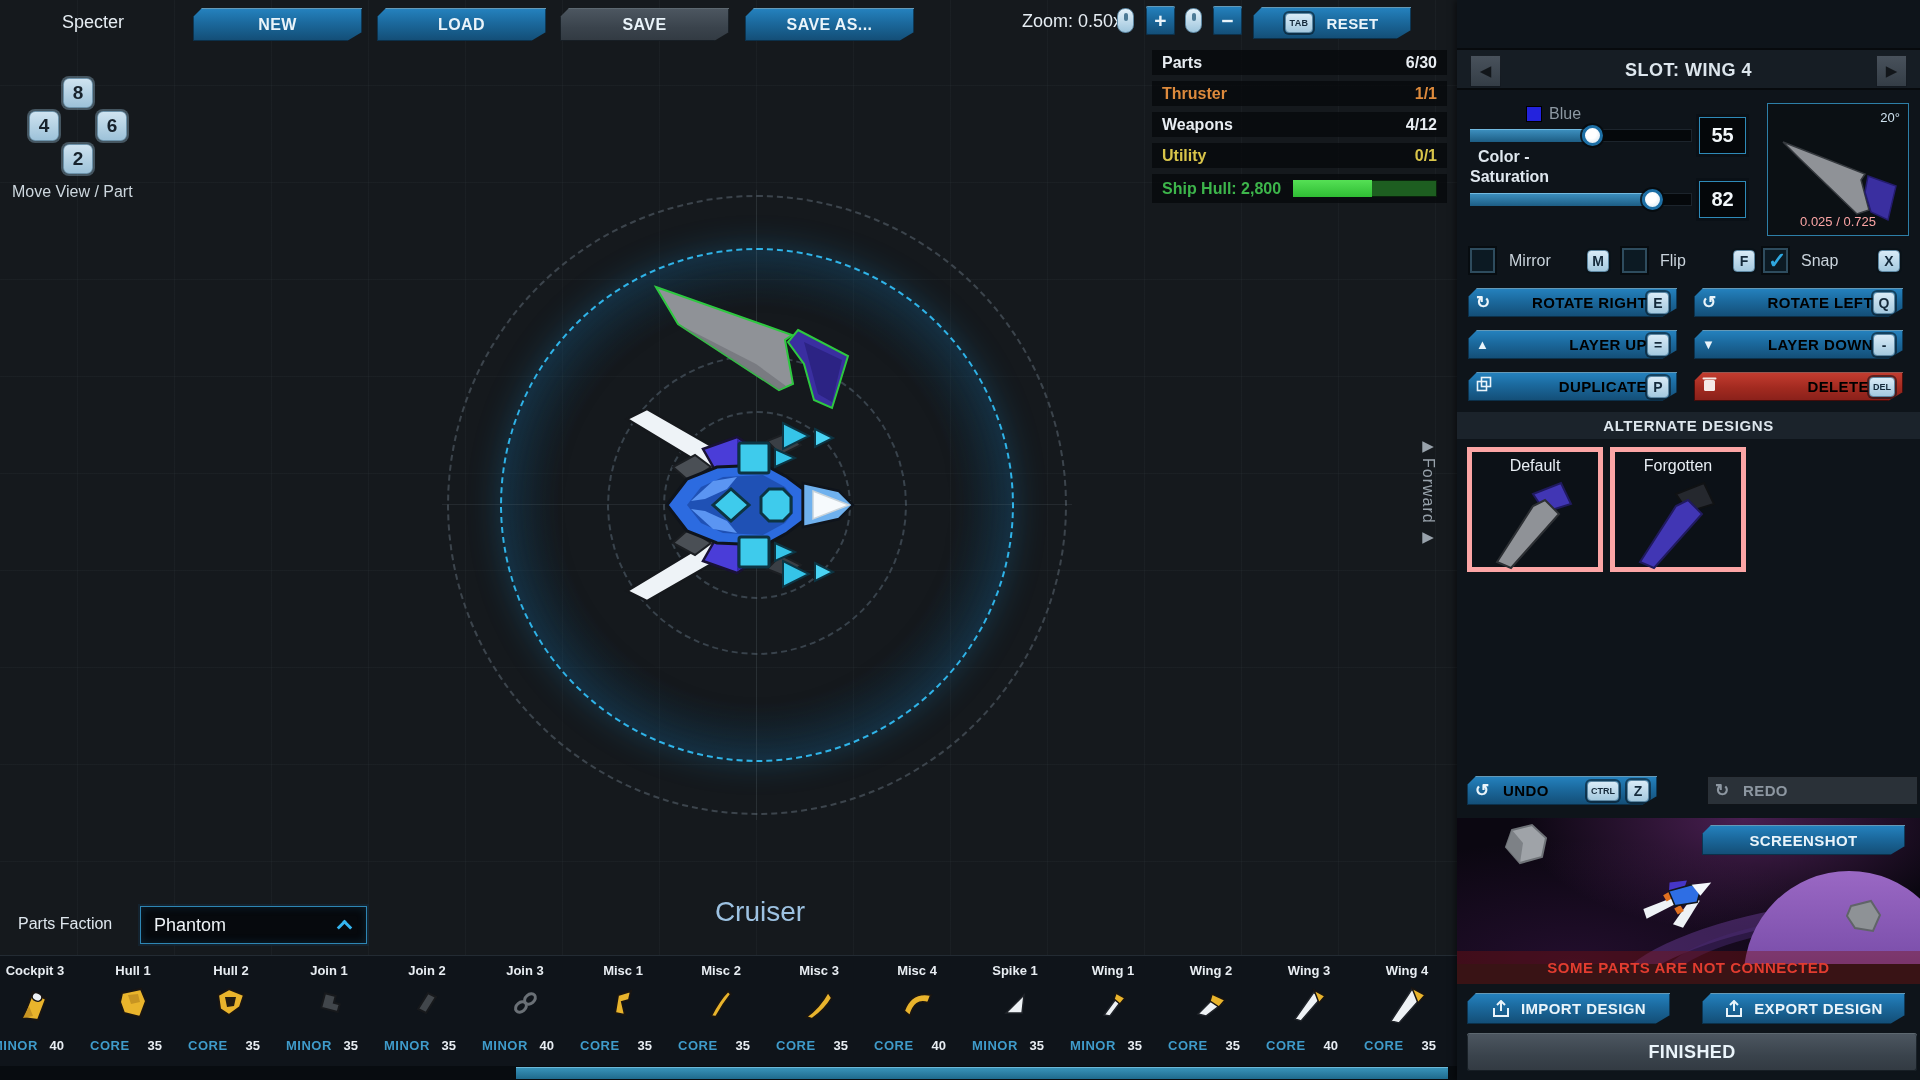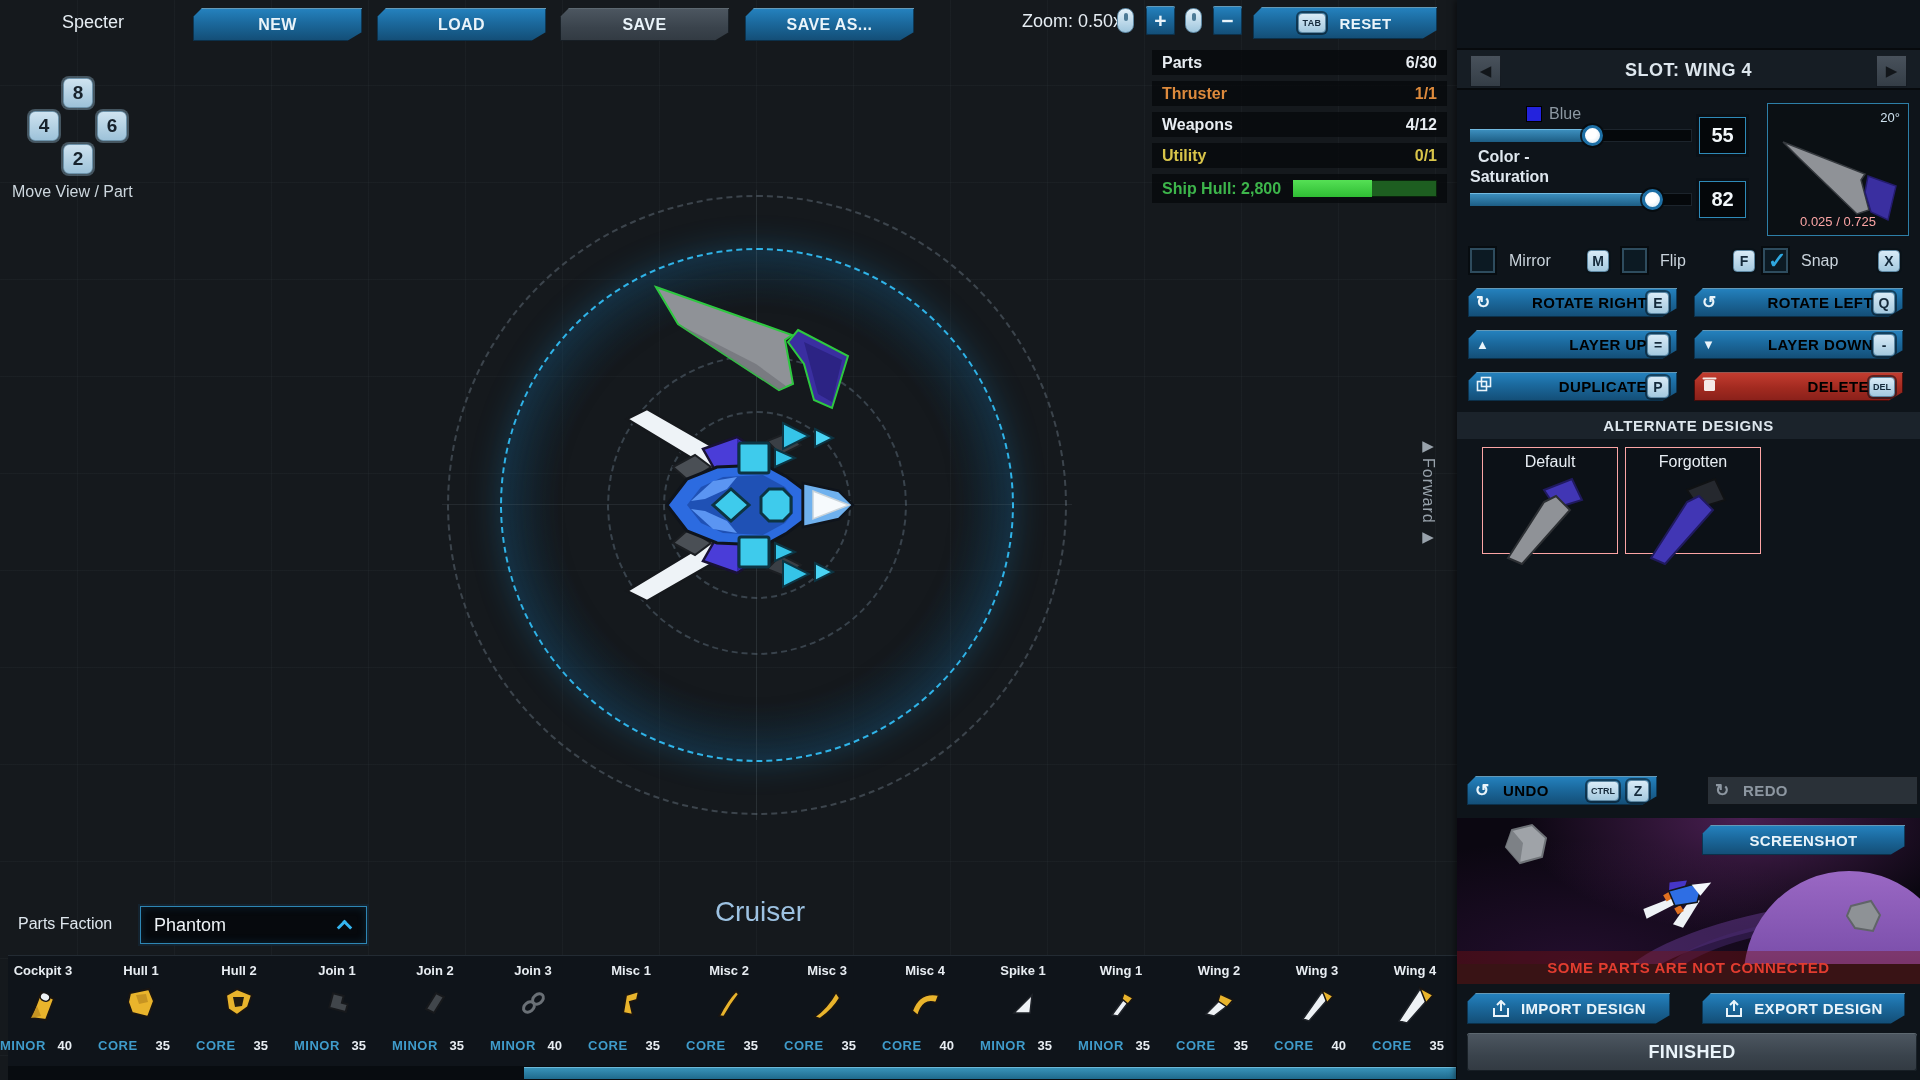--- a/index.html
+++ b/index.html
@@ -89,21 +89,21 @@
   
   .faction-label { left:18px; top:915px; color:#dfe7ee; font-size:16px; }
   .dropdown { left:140px; top:906px; width:227px; height:38px; background:#06090d;
     border:1px solid #2e86b4; box-shadow:0 0 0 2px rgba(20,40,55,.7), inset 0 0 8px rgba(30,110,160,.25);
     display:flex; align-items:center; cursor:pointer; }
   .dropdown span.val { color:#eef3f7; font-size:18px; margin-left:13px; flex:1; }
   .chev-up { width:11px; height:11px; border-left:3px solid #35b5f0; border-top:3px solid #35b5f0;
     transform:rotate(45deg); margin-right:16px; margin-top:5px; }
 
   
-  .parts-bar { left:8px; top:955px; width:1457px; height:125px; background:#0f141a;
+  .parts-bar { left:0; top:955px; width:1457px; height:125px; background:#0f141a;
     border-top:1px solid #232b33; }
   .parts-row { position:absolute; left:-14px; top:0; display:flex; }
   .part-cell { width:98px; height:106px; position:relative; cursor:pointer; }
   .part-name { position:absolute; top:7px; width:100%; text-align:center; color:#e8edf2; font-size:13px; font-weight:bold; }
   .part-ico { position:absolute; left:27px; top:26px; width:44px; height:44px; }
   .part-cost { position:absolute; bottom:9px; left:6px; right:20px; display:flex; justify-content:space-between;
     font-size:13px; font-weight:bold; }
   .ptype { color:#3f9bca; letter-spacing:.5px; }
   .pcost { color:#e8edf2; }
   .hsb-track { position:absolute; left:0; bottom:0; width:100%; height:14px; background:#080c10; }
@@ -142,22 +142,22 @@
     box-shadow:0 0 0 2px rgba(6,10,14,.8); cursor:pointer; }
   .checkbox .tick { position:absolute; left:3px; top:-2px; color:#2fa8e0; font-size:22px; font-weight:bold; }
 
   .actbtn { position:absolute; height:29px; width:209px; display:flex; align-items:center;
     padding:0 8px; }
   .actbtn .ic { width:22px; color:#eaf4fa; font-size:17px; font-weight:bold; text-align:left; }
   .actbtn .tx { flex:1; text-align:right; font-size:15px; font-weight:bold; letter-spacing:.4px; }
 
   .alt-hdr { left:0; top:412px; width:463px; height:27px; background:#1b232b; color:#dde6ed;
     font-size:15px; font-weight:bold; letter-spacing:.6px; display:flex; align-items:center; justify-content:center; }
-  .dcard { position:absolute; top:447px; width:136px; height:107px; background:#0c1117;
-    border:1px solid #fca5a5; cursor:pointer;margin-left:15px; }
+  .dcard { position:absolute; top:447px; width:136px; height:125px; background:#0c1117;
+    border:5px solid #fca5a5; cursor:pointer; }
   .dcard .dname { position:absolute; top:5px; width:100%; text-align:center; color:#e8eef4; font-size:16px; }
 
   .sshot { left:0; top:818px; width:463px; height:146px; overflow:hidden;
     background:radial-gradient(ellipse at 62% 0%, rgba(150,60,160,.45), transparent 55%),
                radial-gradient(ellipse at 25% 100%, rgba(90,30,110,.30), transparent 60%), #0b0711; }
   .warn { left:0; top:951px; width:463px; height:33px; background:rgba(122,18,16,.40);
     color:#e23c30; font-size:15px; font-weight:bold; letter-spacing:.5px;
     display:flex; align-items:center; justify-content:center; }
 
   .io-ic { width:20px; height:18px; margin-right:10px; }
@@ -234,21 +234,21 @@
   <div class="btn btn-blue chf topbtn abs" style="left:377px; top:8px;">LOAD</div>
   <div class="btn btn-gray chf topbtn abs" style="left:560px; top:8px;">SAVE</div>
   <div class="btn btn-blue chf topbtn abs" style="left:745px; top:8px;">SAVE AS...</div>
 
   <div class="zoomtxt abs" style="left:1022px; top:11px;">Zoom: 0.50x</div>
   <div class="mouse-ico abs" style="left:1117px; top:8px;"></div>
   <div class="btn btn-blue zbtn abs" style="left:1146px; top:6px;">+</div>
   <div class="mouse-ico abs" style="left:1185px; top:8px;"></div>
   <div class="btn btn-blue zbtn abs" style="left:1213px; top:6px;">−</div>
 
-  <div class="btn btn-blue chf abs" style="left:1253px; top:7px; width:184px; height:32px;">
+  <div class="btn btn-blue chf abs" style="left:1253px; top:7px; width:158px; height:32px;">
     <span class="key key-sm" style="margin-right:14px;">TAB</span>
     <span>RESET</span>
   </div>
 
   <div class="close-x abs">
     <span class="x1"></span>
     <span class="x2"></span>
   </div>
 
   <div class="hintkey abs" style="left:63px; top:78px;">8</div>

